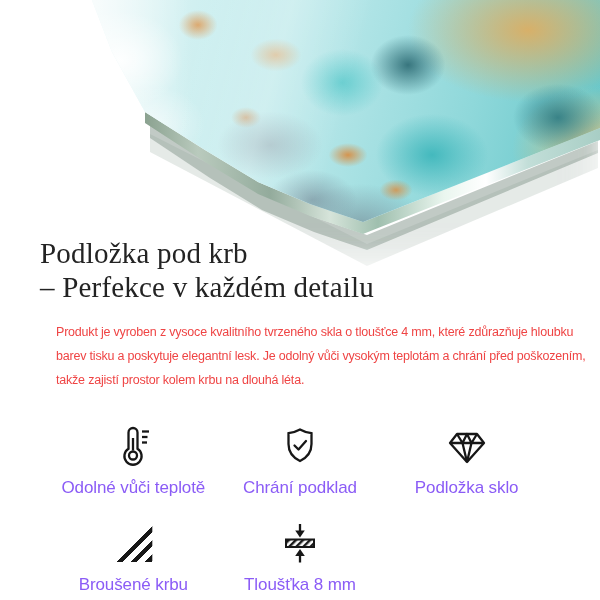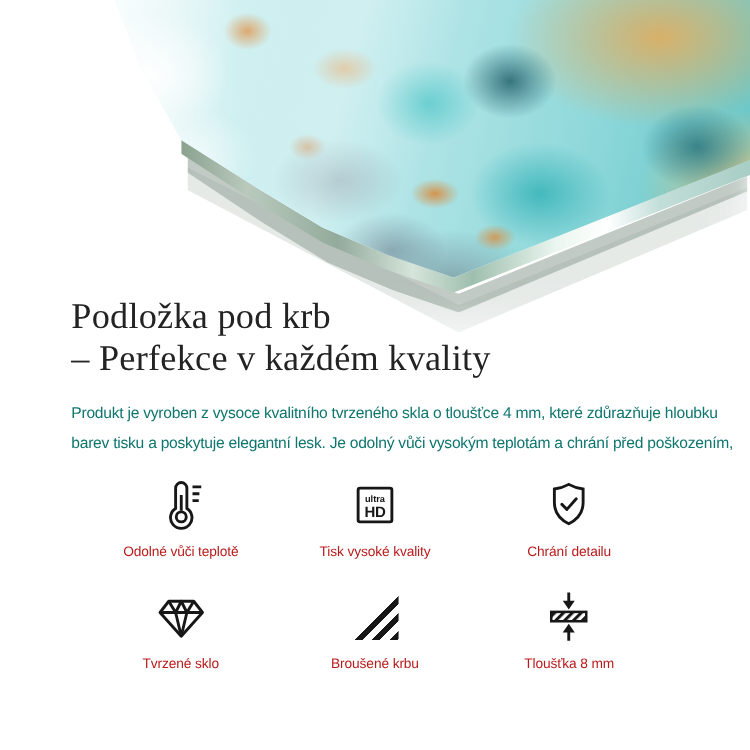--- a/index.html
+++ b/index.html
@@ -54,37 +54,37 @@
     background:radial-gradient(circle, rgba(255,255,255,1) 0%, rgba(255,255,255,.85) 25%, rgba(255,255,255,0) 70%);}
   .flare .ray-v{position:absolute;left:-1.2px;top:-44px;width:2.4px;height:88px;
     background:linear-gradient(to bottom, rgba(255,255,255,0), #fff 45%, #fff 55%, rgba(255,255,255,0));}
   .flare .ray-h{position:absolute;left:-31px;top:-1.2px;width:62px;height:2.4px;
     background:linear-gradient(to right, rgba(255,255,255,0), #fff 45%, #fff 55%, rgba(255,255,255,0));}
   .flare .ray-d1,.flare .ray-d2{position:absolute;left:-16px;top:-0.9px;width:32px;height:1.8px;
     background:linear-gradient(to right, rgba(255,255,255,0), #fff 50%, rgba(255,255,255,0));}
   .flare .ray-d1{transform:rotate(45deg);} .flare .ray-d2{transform:rotate(-45deg);}
 
   
-  .page-body{padding:0 57px;}
+  .page-body{padding:0 40px;}
   .page-title{
     font-family:"Liberation Serif",serif;font-weight:400;
     font-size:29px;line-height:34px;color:#232323;margin:2px 0 14px 0;letter-spacing:.2px;
   }
   .page-title span{display:block;}
-  .product-desc{margin:0;font-size:12.5px;line-height:24px;color:#0f766e;letter-spacing:-0.2px;}
+  .product-desc{margin:16px;font-size:12.5px;line-height:24px;color:#ef4444;letter-spacing:-0.2px;}
   .product-desc span{display:block;white-space:nowrap;}
 
   
   .features{
     display:grid;grid-template-columns:repeat(3,1fr);row-gap:22px;
     padding:15px 10px 0 10px;text-align:center;
   }
   .feature{display:flex;flex-direction:column;align-items:center;}
   .icon-wrap{height:46px;display:flex;align-items:center;justify-content:center;}
-  .feature-label{margin-top:9px;font-size:11px;color:#b91c1c;letter-spacing:-0.1px;}
+  .feature-label{margin-top:9px;font-size:17px;color:#8b5cf6;letter-spacing:-0.1px;}
   .edges-shape{
     width:40px;height:40px;
     clip-path:polygon(2px 39px,39px 2px,39px 39px);
     background:repeating-linear-gradient(135deg, #171717 0 4.5px, transparent 4.5px 10px);
   }
   svg.fi{display:block;}
   svg.fi .s{fill:none;stroke:#171717;stroke-width:2.3;}
   svg.fi .f{fill:#171717;stroke:none;}
   svg.fi text{fill:#171717;font-family:"Liberation Sans",sans-serif;text-anchor:middle;}
 </style>
@@ -101,72 +101,63 @@
       <div class="ray-v"></div>
       <div class="ray-h"></div>
     <div class="ray-d1"></div>
       <div class="ray-d2"></div>
   </div>
 </div>
 
 <div class="page-body">
   <h1 class="page-title">
     <span>Podložka pod krb</span>
-    <span>– Perfekce v každém kvality</span>
+    <span>– Perfekce v každém detailu</span>
   </h1>
   <p class="product-desc">
     <span>Produkt je vyroben z vysoce kvalitního tvrzeného skla o tloušťce 4 mm, které zdůrazňuje hloubku</span>
     <span>barev tisku a poskytuje elegantní lesk. Je odolný vůči vysokým teplotám a chrání před poškozením,</span>
+    <span>takže zajistí prostor kolem krbu na dlouhá léta.</span>
   </p>
 
   <div class="features">
 
     <div class="feature">
       <div class="icon-wrap">
         <svg class="fi" width="44" height="44" viewBox="0 0 44 44">
           <path class="s" d="M17.5 8.5 A4.5 4.5 0 0 1 26.5 8.5 L26.5 24.8 A8.6 8.6 0 1 1 17.5 24.8 Z"></path>
           <circle class="s" cx="22" cy="31.5" r="4"></circle>
           <line class="s" x1="22" y1="14" x2="22" y2="26.5"></line>
           <line class="s" x1="31" y1="7.5" x2="38" y2="7.5"></line>
           <line class="s" x1="31" y1="13" x2="36.5" y2="13"></line>
           <line class="s" x1="31" y1="18.5" x2="36" y2="18.5"></line>
         </svg>
       </div>
       <div class="feature-label">Odolné vůči teplotě</div>
     </div>
 
-    <div class="feature">
-      <div class="icon-wrap">
-        <svg class="fi" width="44" height="44" viewBox="0 0 44 44">
-          <rect class="s" x="8.5" y="8.5" width="27" height="27" rx="1.5" stroke-width="2.5"></rect>
-          <text x="22" y="19.5" font-size="7.4" font-weight="700">ultra</text>
-          <text x="22" y="31.5" font-size="12" font-weight="800" letter-spacing="-0.3">HD</text>
-        </svg>
-      </div>
-      <div class="feature-label">Tisk vysoké kvality</div>
-    </div>
 
     <div class="feature">
       <div class="icon-wrap">
         <svg class="fi" width="44" height="44" viewBox="0 0 44 44">
           <path class="s" stroke-width="2.4" d="M22 5.5 C25.5 7.5 29.5 8.7 33.5 9.2 V20 C33.5 28.6 28.6 33.8 22 37 C15.4 33.8 10.5 28.6 10.5 20 V9.2 C14.5 8.7 18.5 7.5 22 5.5 Z"></path>
           <path class="s" stroke-width="2.4" stroke-linecap="round" stroke-linejoin="round" d="M16.5 21.5 L20.5 25.5 L28 17"></path>
         </svg>
       </div>
-      <div class="feature-label">Chrání detailu</div>
+      <div class="feature-label">Chrání podklad</div>
     </div>
 
     <div class="feature">
       <div class="icon-wrap">
         <svg class="fi" width="44" height="44" viewBox="0 0 44 44">
           <path class="s" stroke-width="2" stroke-linejoin="round" d="M12 10 H32 L39 19 L22 38 L5 19 Z"></path>
           <path class="s" stroke-width="1.8" stroke-linejoin="round" d="M5 19 H39 M12 10 L17.5 19 L22 10 L26.5 19 L32 10 M17.5 19 L22 38 M26.5 19 L22 38"></path>
         </svg>
       </div>
-      <div class="feature-label">Tvrzené sklo</div>
+      <div class="feature-label">Podložka sklo</div>
     </div>
 
     <div class="feature">
       <div class="icon-wrap">
         <div class="edges-shape"></div>
       </div>
       <div class="feature-label">Broušené krbu</div>
     </div>
 
     <div class="feature">

